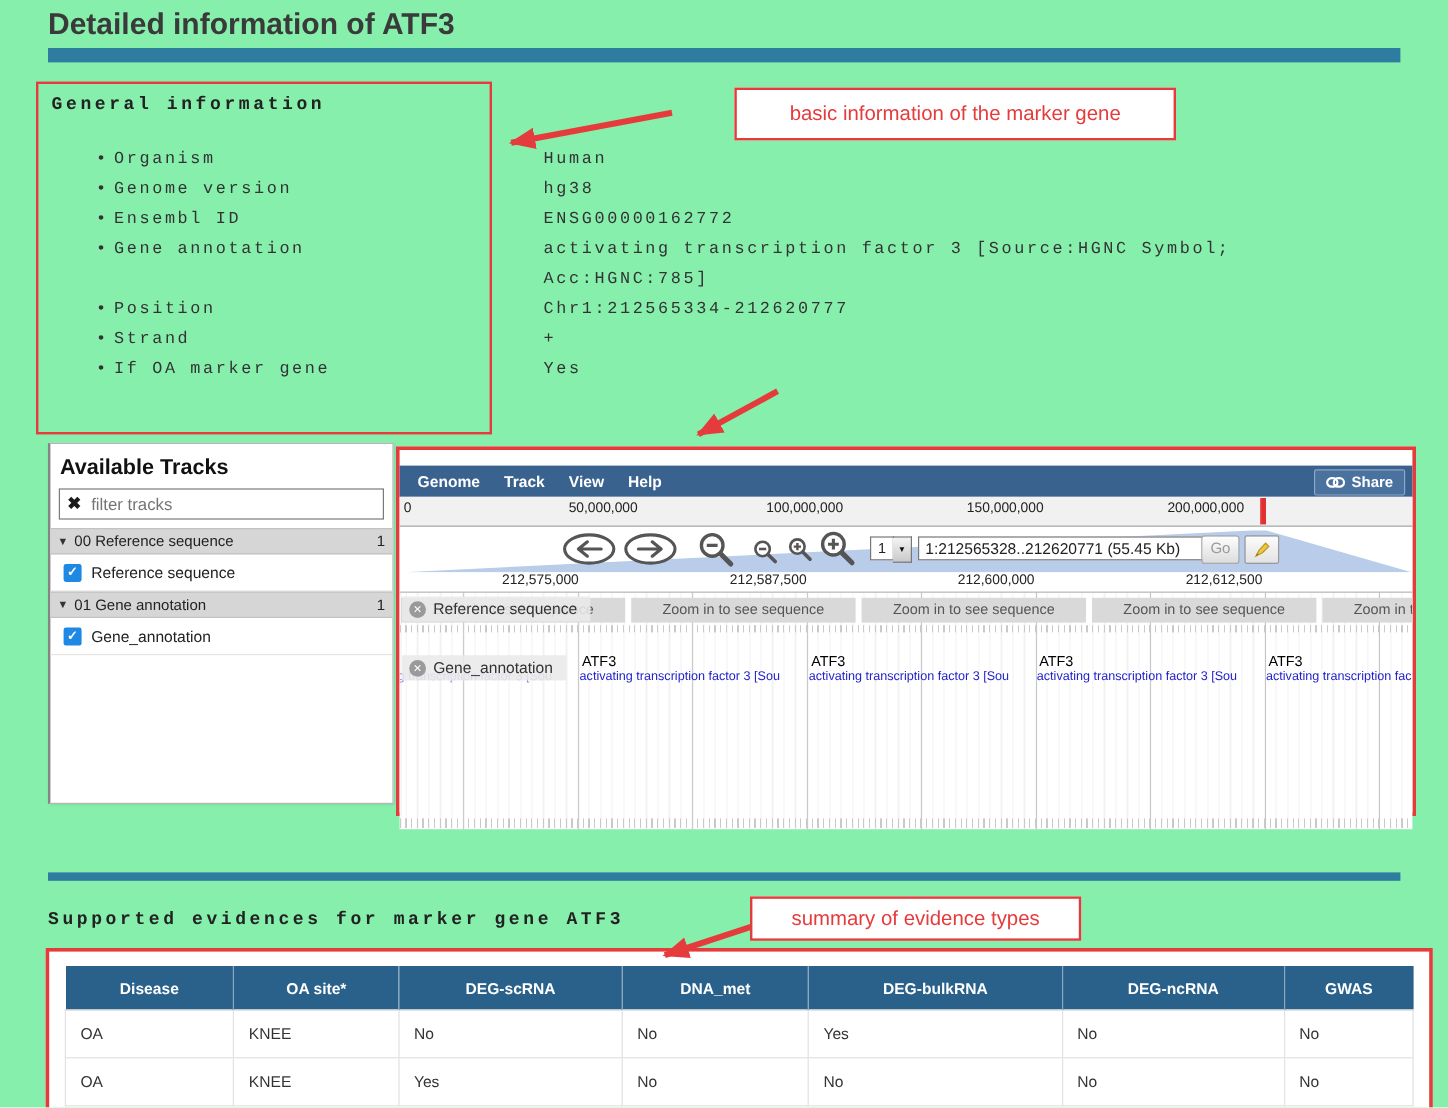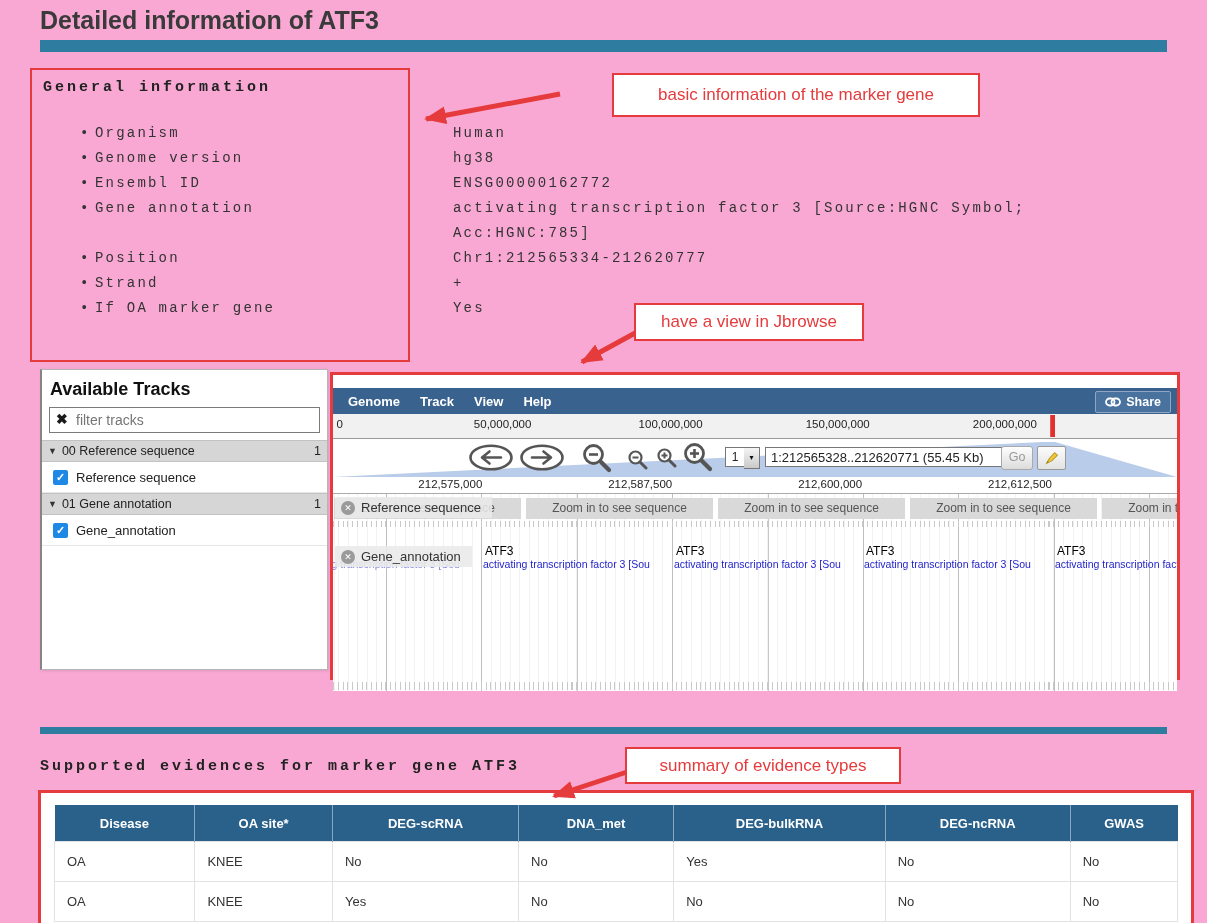--- a/index.html
+++ b/index.html
@@ -1,16 +1,16 @@
 <!DOCTYPE html>
 <html><head>
 <meta charset="utf-8">
 <style>
   html,body{margin:0;padding:0;background:#fff;}
-  #page{position:relative;width:1207px;height:923px;background:#f9a8d4;overflow:hidden;
+  #page{position:relative;width:1207px;height:923px;background:#86efac;overflow:hidden;
         font-family:"Liberation Sans",sans-serif;color:#333;}
   .mono{font-family:"Liberation Mono","DejaVu Sans Mono",monospace;}
 
   
   #page-title{position:absolute;left:40px;top:6px;font-size:25px;font-weight:bold;color:#3a3a3a;}
   #title-bar{position:absolute;left:40px;top:40px;width:1127px;height:12px;}
   #divider-bar{position:absolute;left:40px;top:727px;width:1127px;height:7px;}
 
   
   #gi-border{position:absolute;left:30px;top:68px;width:376px;height:290px;border:2px solid;}
@@ -134,23 +134,20 @@
       <div class="gi-row"><span class="gi-label"><span class="gi-bullet">•</span><span>Gene annotation</span></span><span class="gi-value">activating transcription factor 3 [Source:HGNC Symbol;</span></div>
       <div class="gi-row"><span class="gi-label"></span><span class="gi-value">Acc:HGNC:785]</span></div>
       <div class="gi-row"><span class="gi-label"><span class="gi-bullet">•</span><span>Position</span></span><span class="gi-value">Chr1:212565334-212620777</span></div>
       <div class="gi-row"><span class="gi-label"><span class="gi-bullet">•</span><span>Strand</span></span><span class="gi-value">+</span></div>
       <div class="gi-row"><span class="gi-label"><span class="gi-bullet">•</span><span>If OA marker gene</span></span><span class="gi-value">Yes</span></div>
     </div>
 
   <div id="anno1" class="anno-box redline redtext">
     <span>basic information of the marker gene</span>
   </div>
-  <div id="anno2" class="anno-box redline redtext">
-    <span>have a view in Jbrowse</span>
-  </div>
   <div id="anno3" class="anno-box redline redtext">
     <span>summary of evidence types</span>
   </div>
   <svg id="anno-arrows">
     <defs>
       <marker id="ah" markerUnits="userSpaceOnUse" markerWidth="26" markerHeight="22" refX="20" refY="10" orient="auto">
         <path d="M0,1 L22,10 L0,19 Z" class="redfill"></path>
       </marker>
     </defs>
     <line x1="560" y1="94" x2="426" y2="119" class="redstroke" stroke-width="5" marker-end="url(#ah)"></line>

